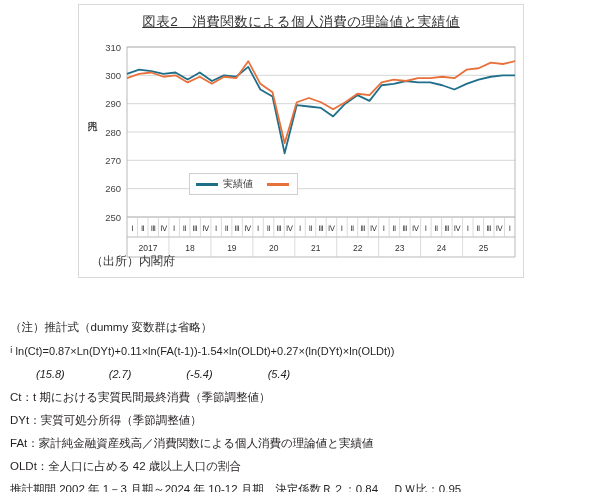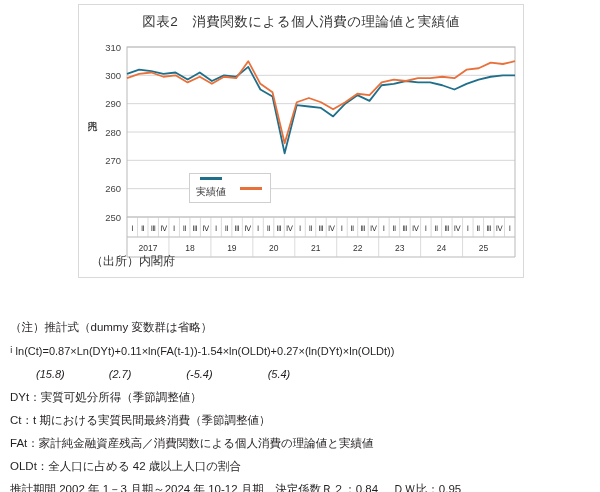--- a/index.html
+++ b/index.html
@@ -12,33 +12,34 @@
     overflow:hidden;
   }
   .chart-card{
     position:absolute;left:78px;top:4px;width:444px;height:272px;
     background:#ffffff;border:1px solid #d9d9d9;
   }
   .chart-title{
     position:absolute;left:0;top:6px;width:100%;
     text-align:center;font-size:13.5px;line-height:22px;color:#333;
     letter-spacing:0.5px;
+    text-decoration:underline;
   }
   .plot-wrap{position:absolute;left:0;top:0;width:444px;height:272px;}
   svg{display:block;}
   .src{
     position:absolute;left:12px;top:248px;font-size:12px;color:#333;
   }
   .legend{
     position:absolute;left:110px;top:168px;
     border:1px solid #cfcfcf;background:#fff;
     padding:3px 8px 3px 6px;display:flex;gap:14px;align-items:center;
     font-size:10px;color:#333;
   }
-  .legend .item{display:flex;align-items:center;gap:5px;white-space:nowrap;flex-direction:column;}
+  .legend .item{display:flex;align-items:center;gap:5px;white-space:nowrap;}
   .legend .swatch{display:inline-block;width:22px;height:3px;}
   .ylabel{
     position:absolute;left:6px;top:108px;font-size:10px;color:#333;
     writing-mode:vertical-rl;text-orientation:upright;letter-spacing:1px;
   }
   .notes{
     position:absolute;left:10px;top:292px;width:580px;
     font-size:11.5px;line-height:23px;color:#231f20;margin-top:24px;
   }
   .notes .row{white-space:nowrap;}
@@ -177,18 +178,18 @@
       <span class="swatch" id="sw1" style="background: rgb(232, 112, 58);"></span>
     </span>
   </div>
   <div class="src">（出所）内閣府</div>
 </div>
 
 <div class="notes">
   <div class="row">（注）推計式（dummy 変数群は省略）</div>
   <div class="row eq"><span class="tiny">ⅰ</span> <span>ln(Ct)=0.87×Ln(DYt)+0.11×ln(FA(t-1))-1.54×ln(OLDt)+0.27×(ln(DYt)×ln(OLDt))</span></div>
   <div class="row tvals indent">(15.8)　　　　(2.7)　　　　　(-5.4)　　　　　(5.4)</div>
+  <div class="row">Ct：t 期における実質民間最終消費（季節調整値）</div>
   <div class="row">DYt：実質可処分所得（季節調整値）</div>
-  <div class="row">Ct：t 期における実質民間最終消費（季節調整値）</div>
   <div class="row">FAt：家計純金融資産残高／消費関数による個人消費の理論値と実績値</div>
   <div class="row">OLDt：全人口に占める 42 歳以上人口の割合</div>
   <div class="row">推計期間 2002 年 1－3 月期～2024 年 10-12 月期、決定係数Ｒ２：0.84 、ＤＷ比：0.95</div>
 </div>
 
 </body></html>

